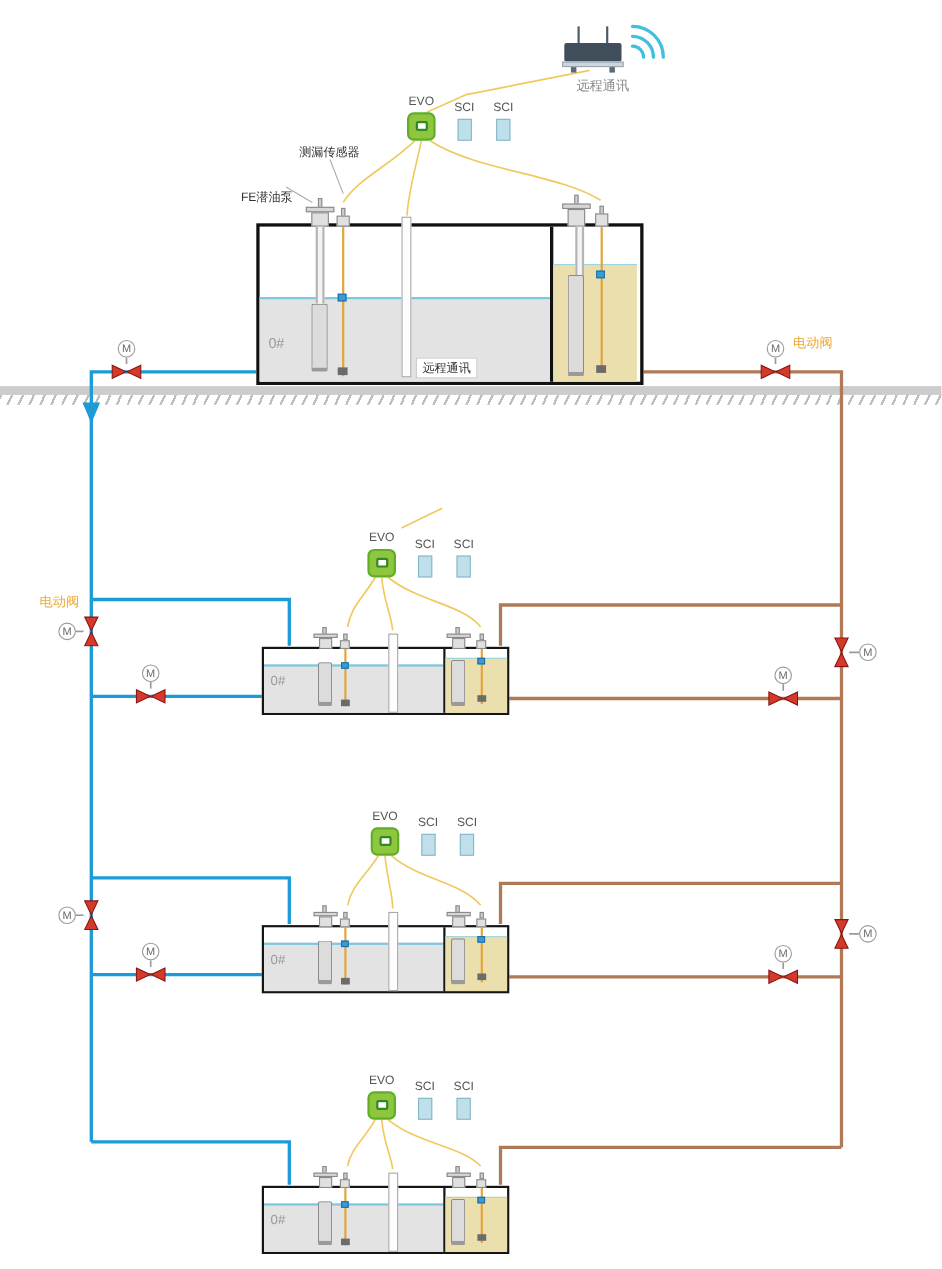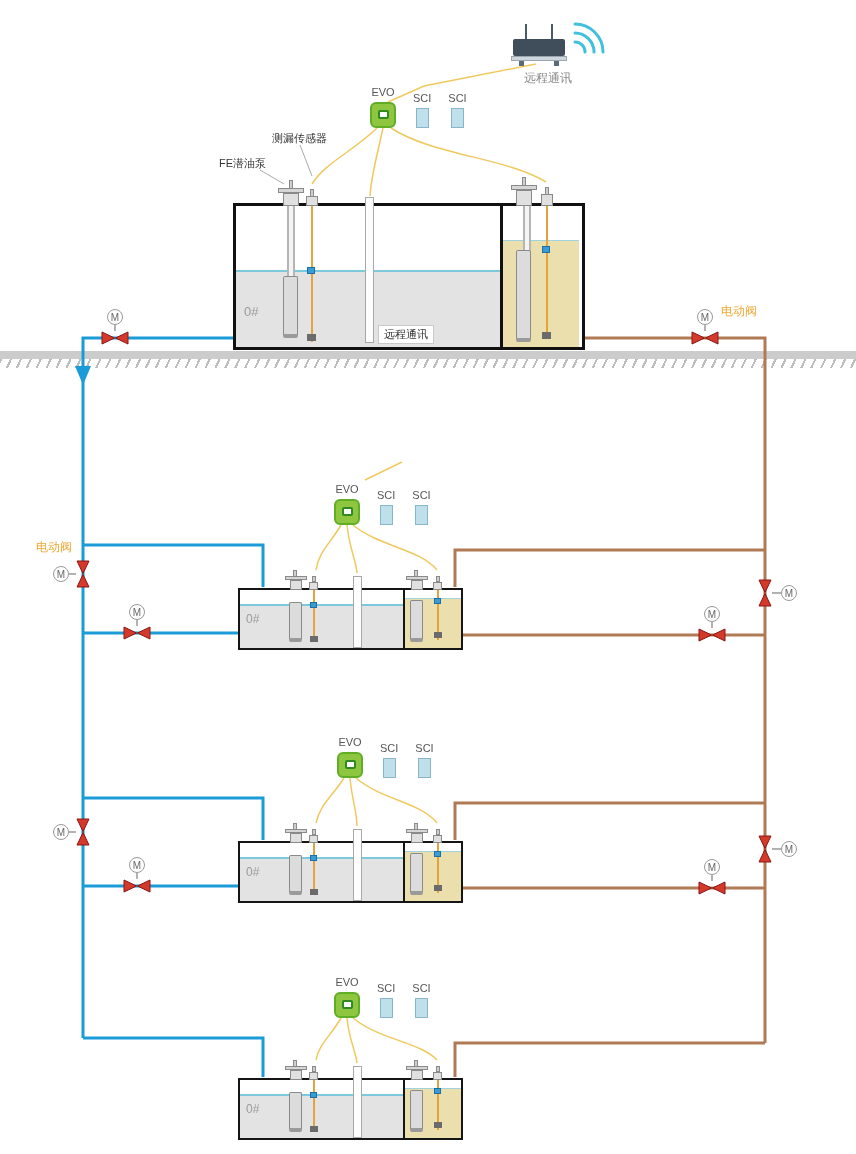--- a/index.html
+++ b/index.html
@@ -153,21 +153,21 @@
       <div class="ulabel">SCI</div>
       <div class="sci"></div>
     </div>
     <div class="unit">
       <div class="ulabel">SCI</div>
       <div class="sci"></div>
     </div>
   </div>
 
   <div class="flabel" style="left:272px;top:131px">测漏传感器</div>
-  <div class="flabel" style="left:219px;top:156px">FE潜油泵</div>
+  <div class="flabel" style="left:219px;top:172px">FE潜油泵</div>
 
   <div class="tank mtank">
 
     <div class="fpin" style="left:53px;top:-26px;width:4px;height:9px"></div>
     <div class="fplate" style="left:42px;top:-18px;width:26px;height:5px"></div>
     <div class="fneck" style="left:47px;top:-13px;width:16px;height:13px"></div>
     <div class="fpin" style="left:74px;top:-17px;width:4px;height:8px"></div>
     <div class="fneck" style="left:70px;top:-10px;width:12px;height:10px"></div>
     <div class="fpin" style="left:286px;top:-29px;width:4px;height:9px"></div>
     <div class="fplate" style="left:275px;top:-21px;width:26px;height:5px"></div>

